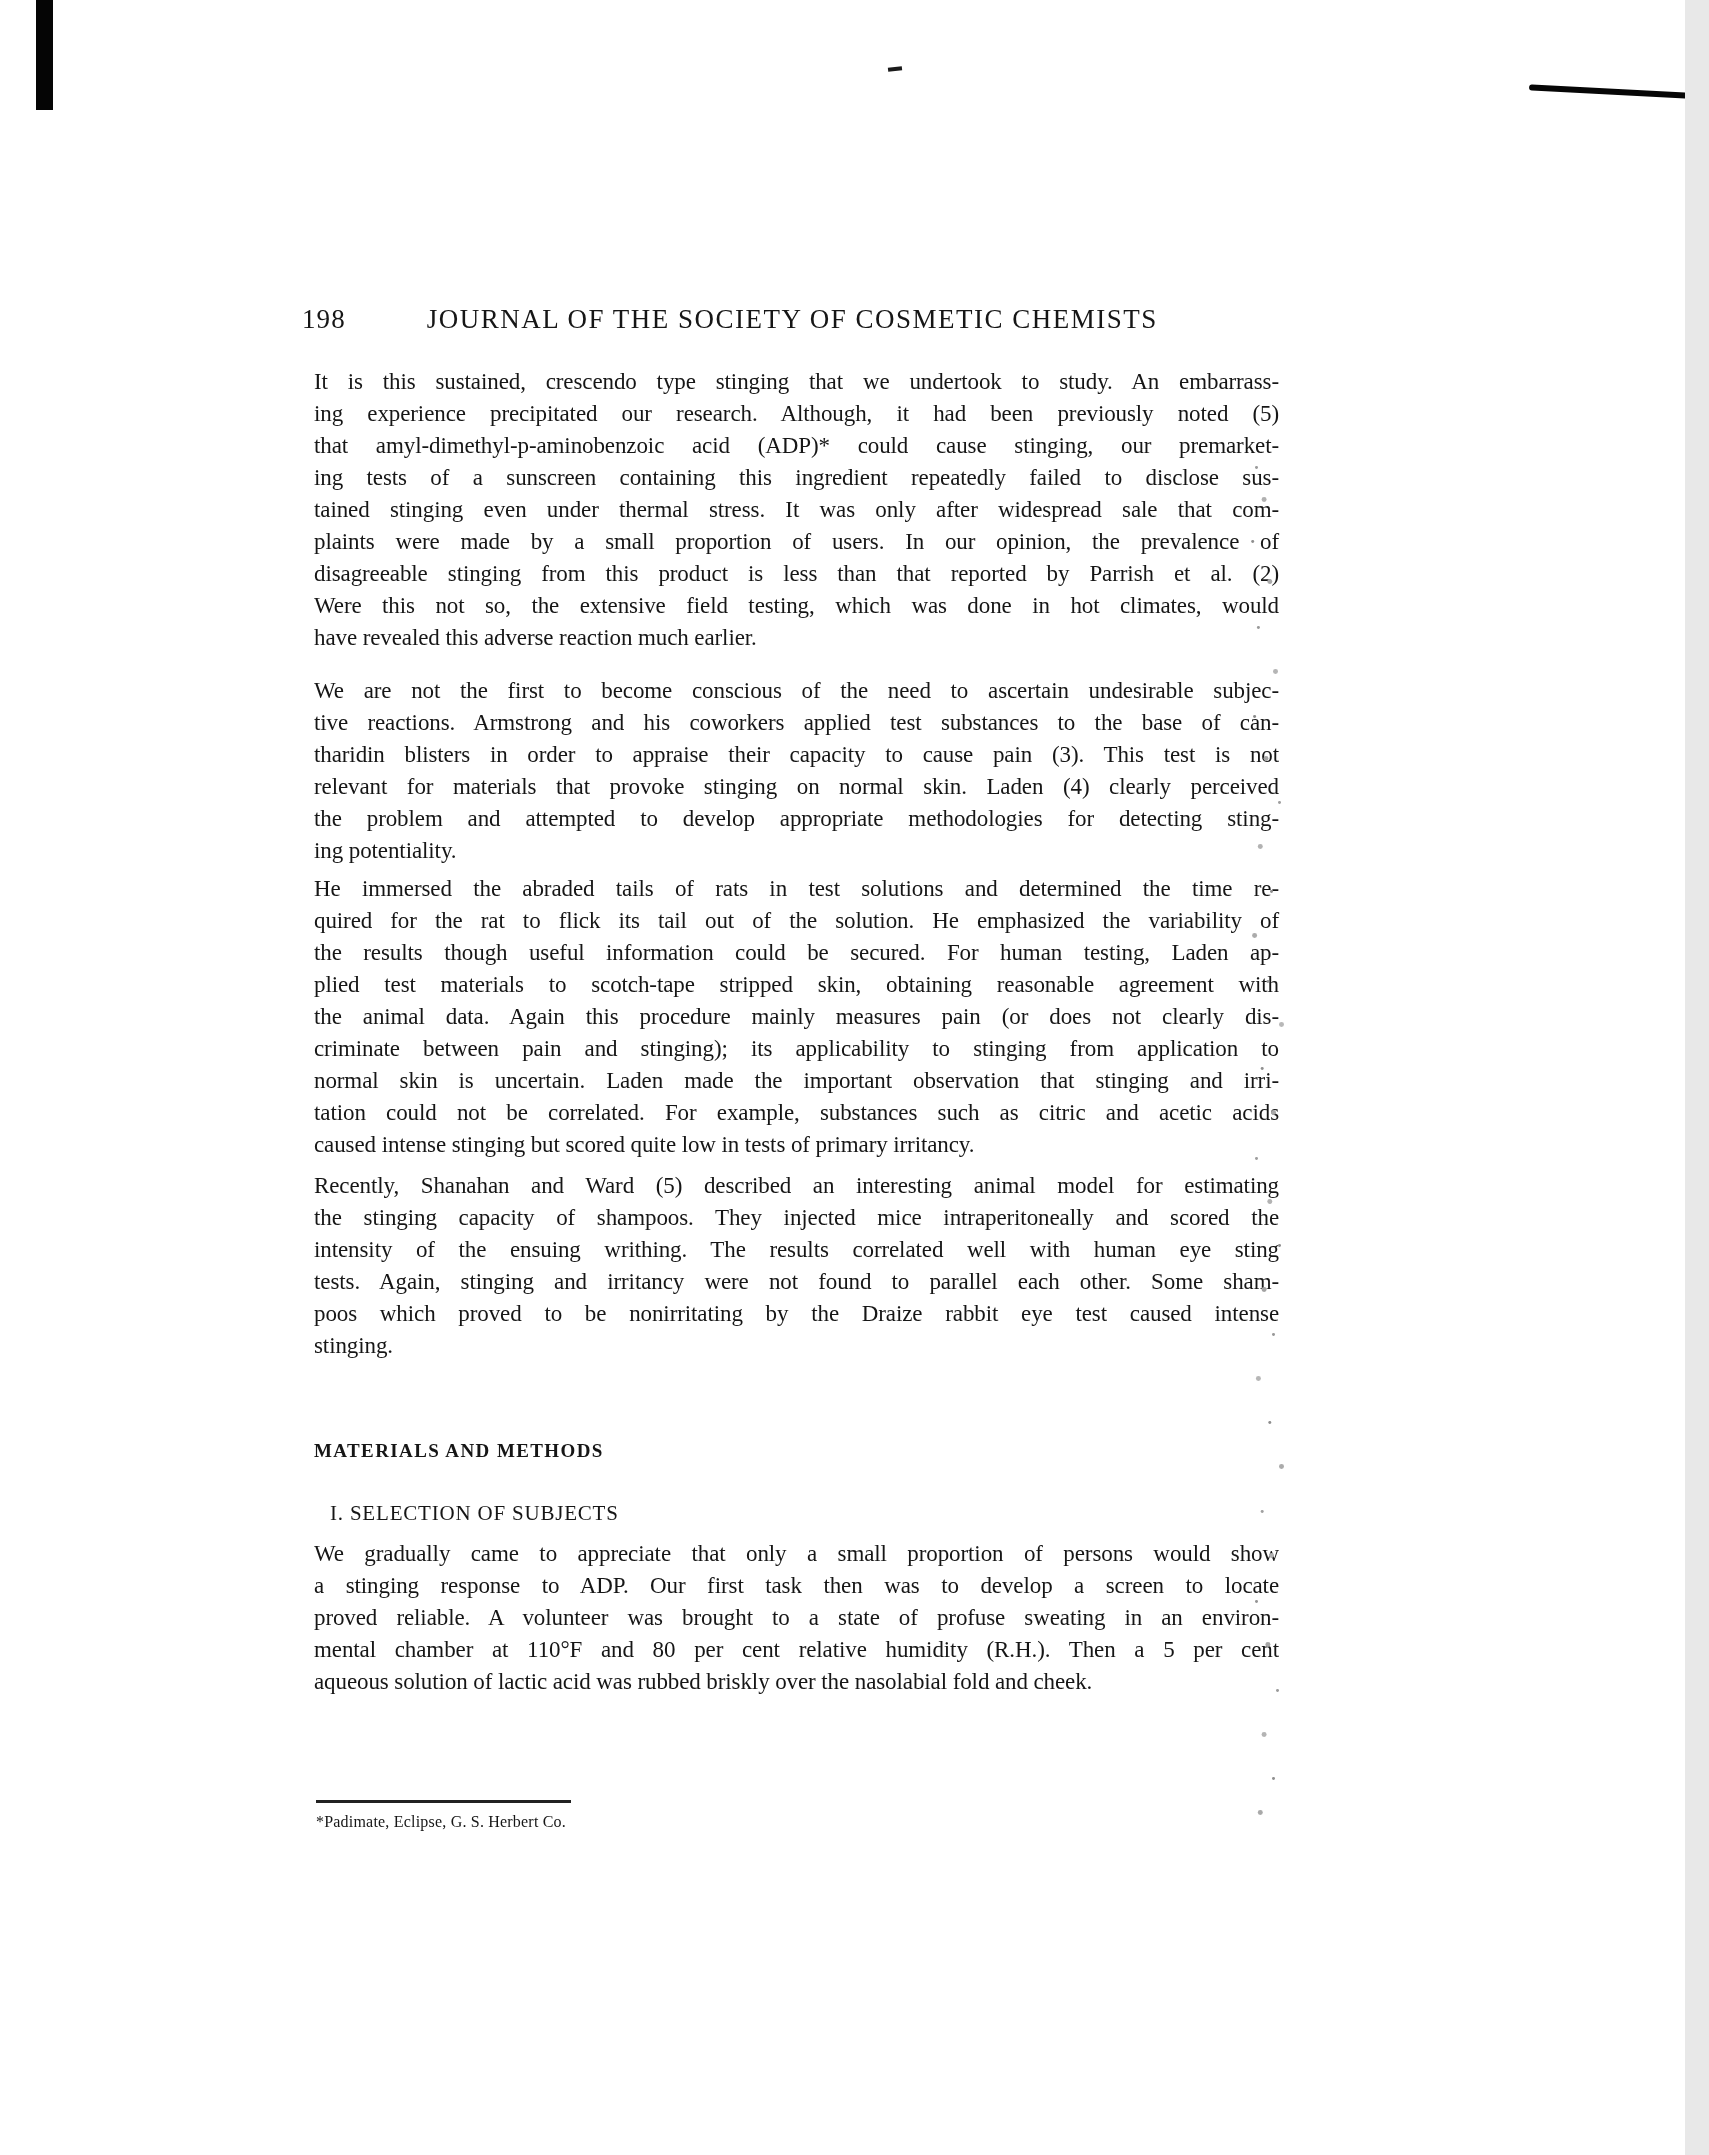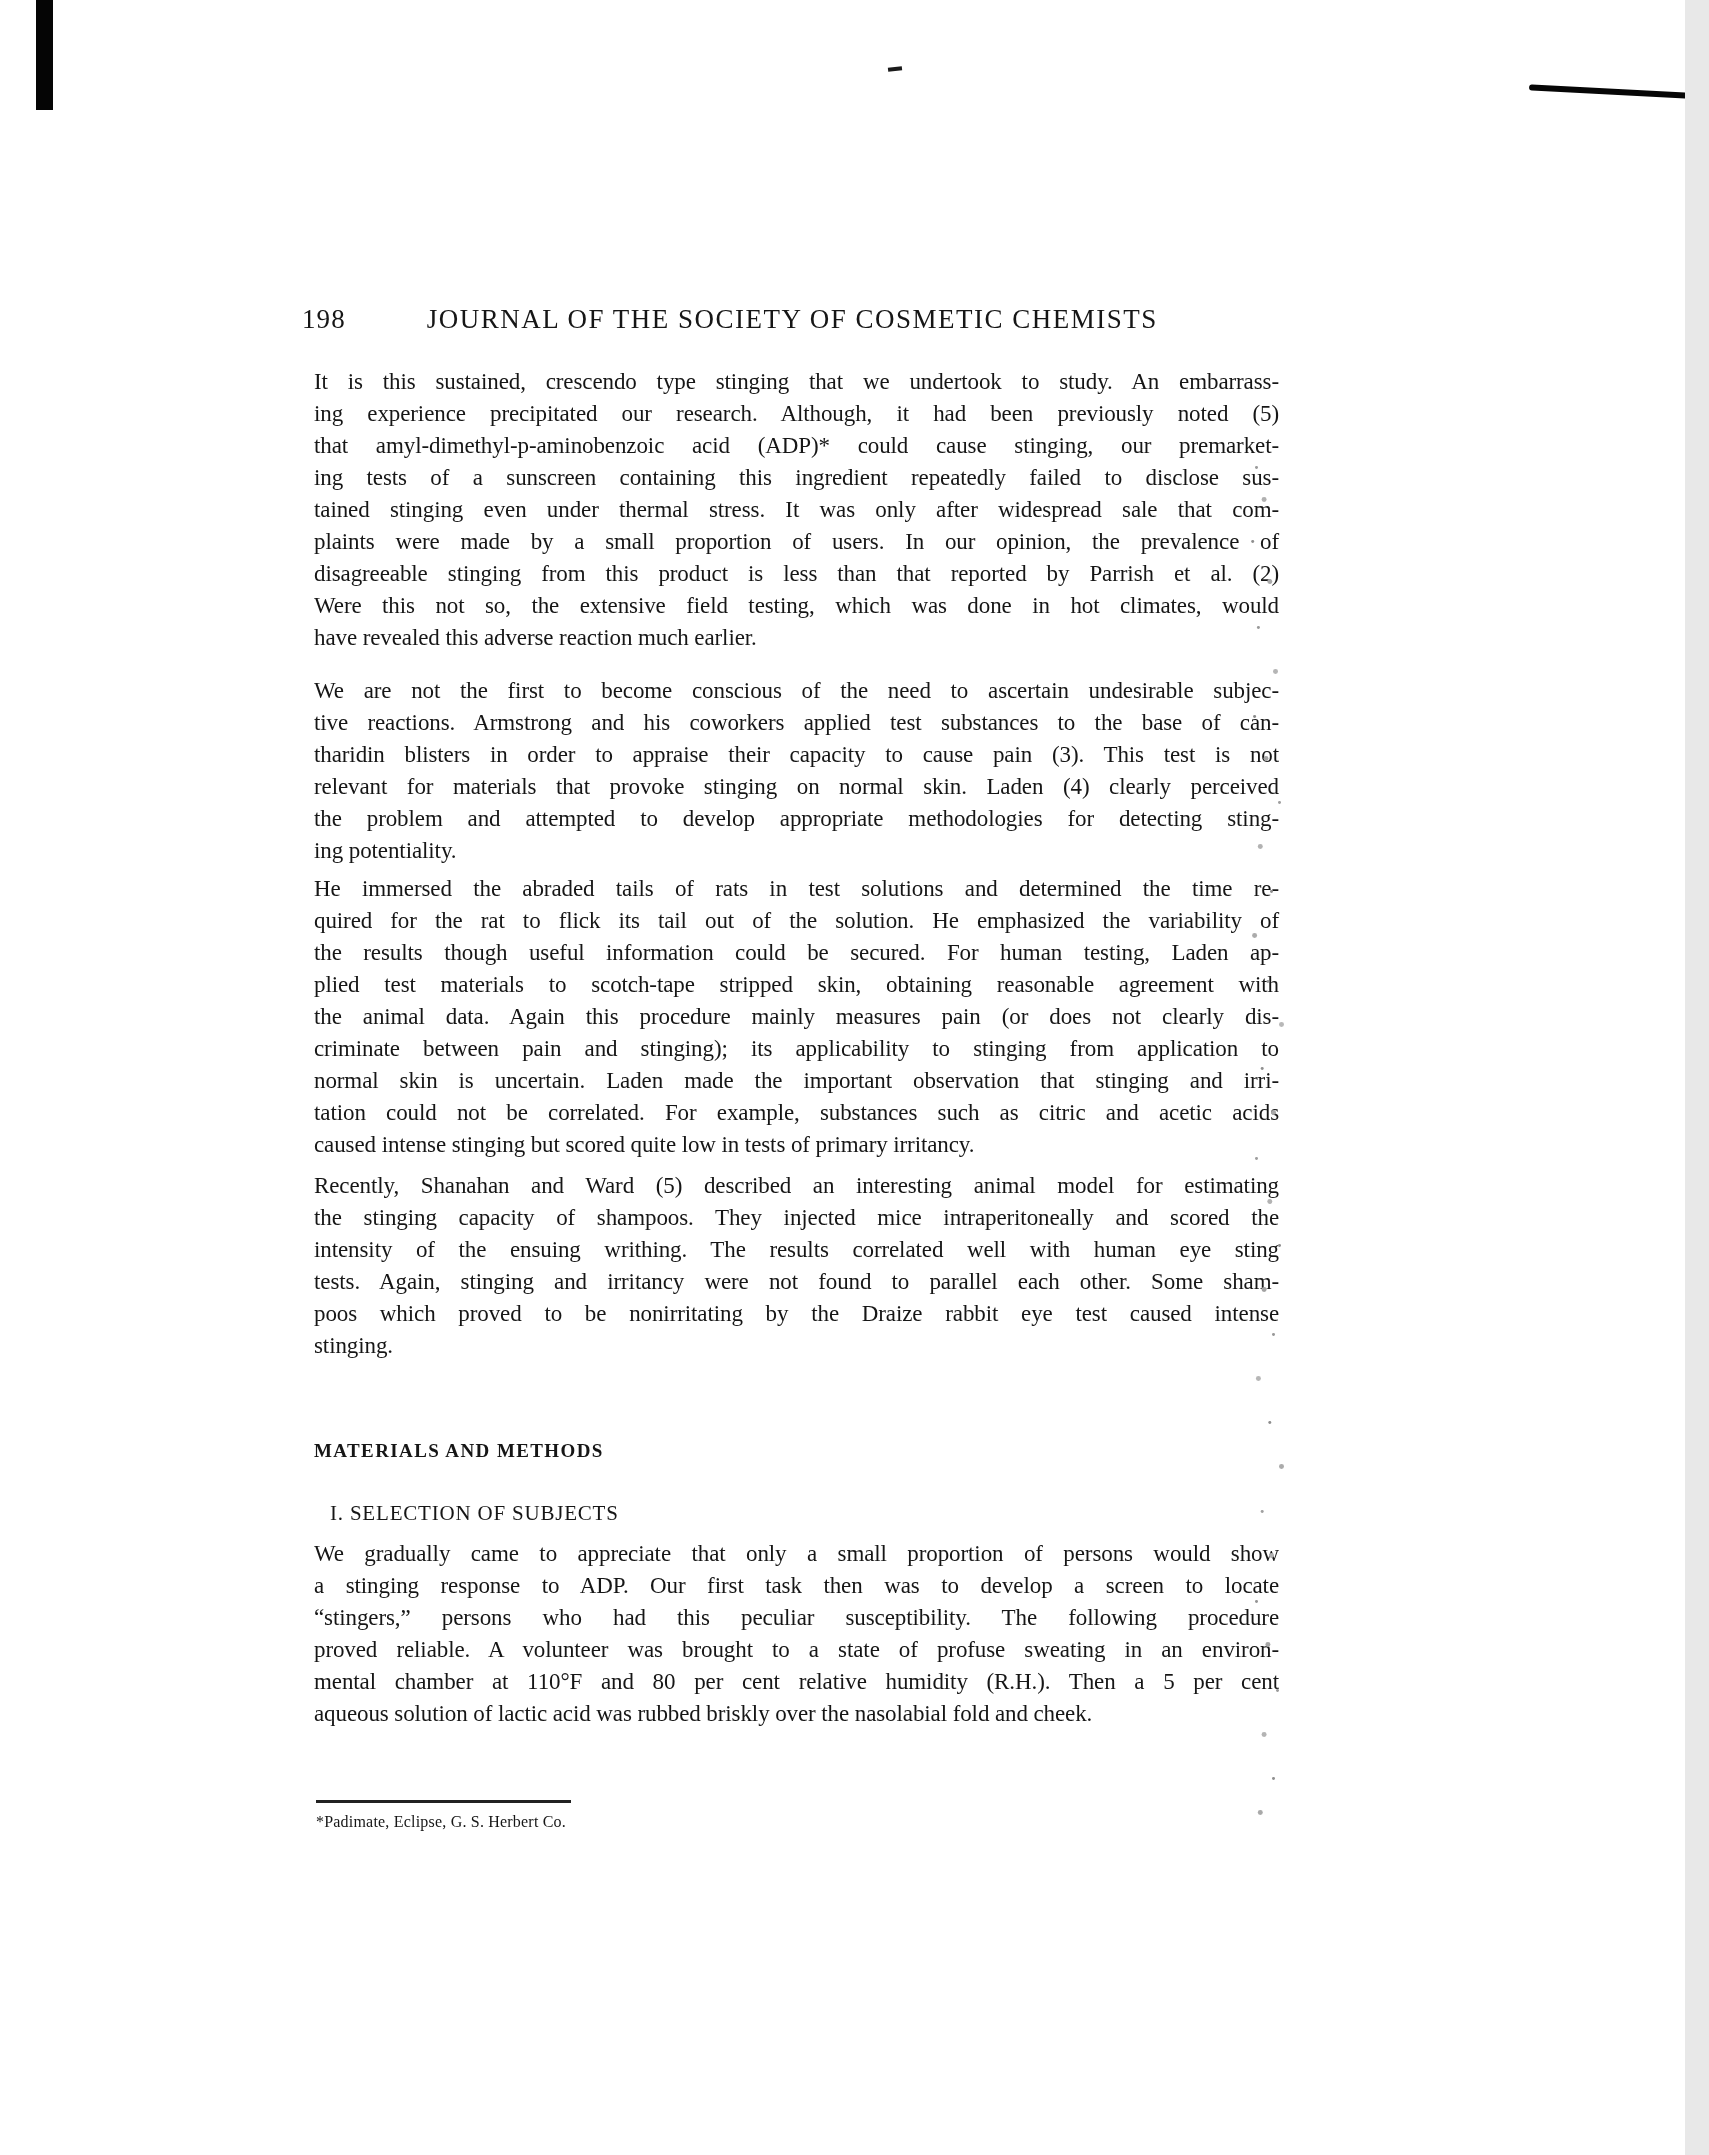--- a/index.html
+++ b/index.html
@@ -124,21 +124,20 @@
       <div class="line">poos which proved to be nonirritating by the Draize rabbit eye test caused intense</div>
       <div class="line last">stinging.</div>
     </section>
 
   <h2 class="section-heading">MATERIALS AND METHODS</h2>
   <h3 class="subsection-heading">I. SELECTION OF SUBJECTS</h3>
 
   <section class="body-paragraph pos-p5">
       <div class="line">We gradually came to appreciate that only a small proportion of persons would show</div>
       <div class="line">a stinging response to ADP. Our first task then was to develop a screen to locate</div>
-      <div class="line">“stingers,” persons who had this peculiar susceptibility. The following procedure</div>
       <div class="line">proved reliable. A volunteer was brought to a state of profuse sweating in an environ-</div>
       <div class="line">mental chamber at 110°F and 80 per cent relative humidity (R.H.). Then a 5 per cent</div>
       <div class="line last">aqueous solution of lactic acid was rubbed briskly over the nasolabial fold and cheek.</div>
     </section>
 
   <div class="footnote-rule"></div>
   <div class="footnote">*Padimate, Eclipse, G. S. Herbert Co.</div>
 
   <div class="artifact artifact-bar-left"></div>
   <div class="artifact artifact-dash"></div>

